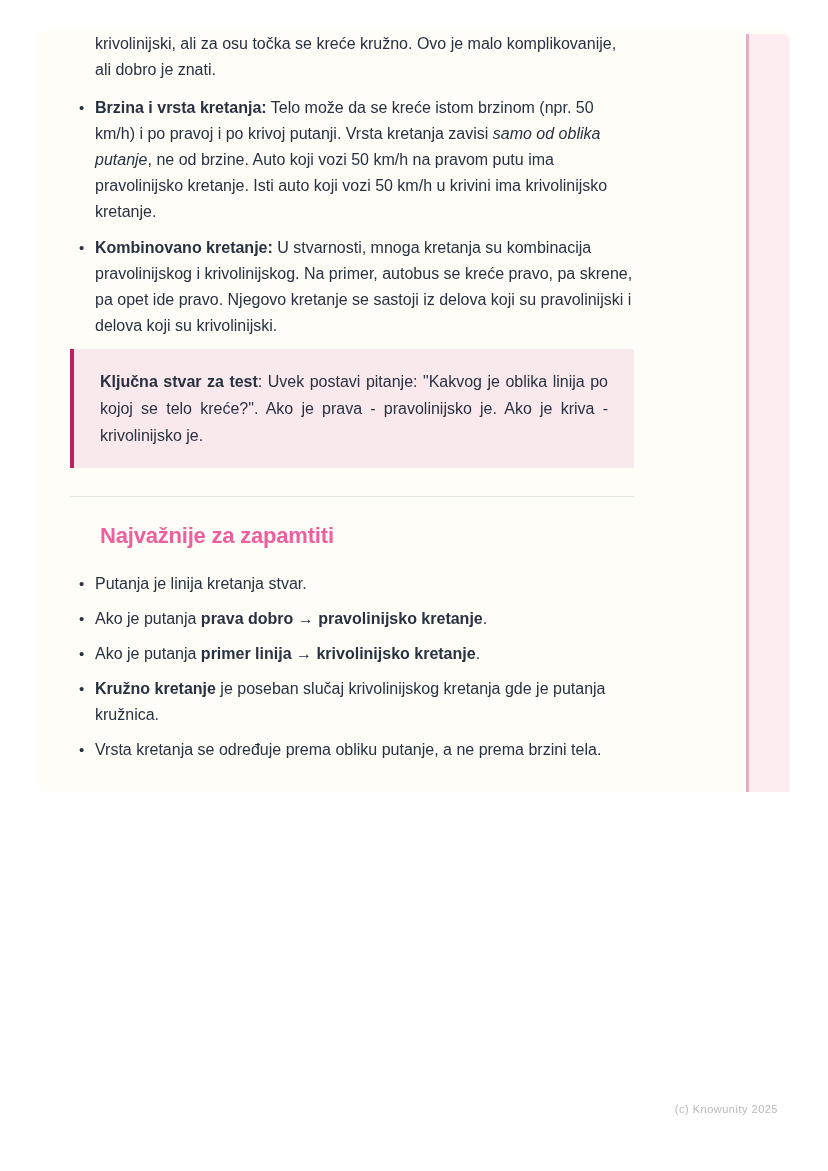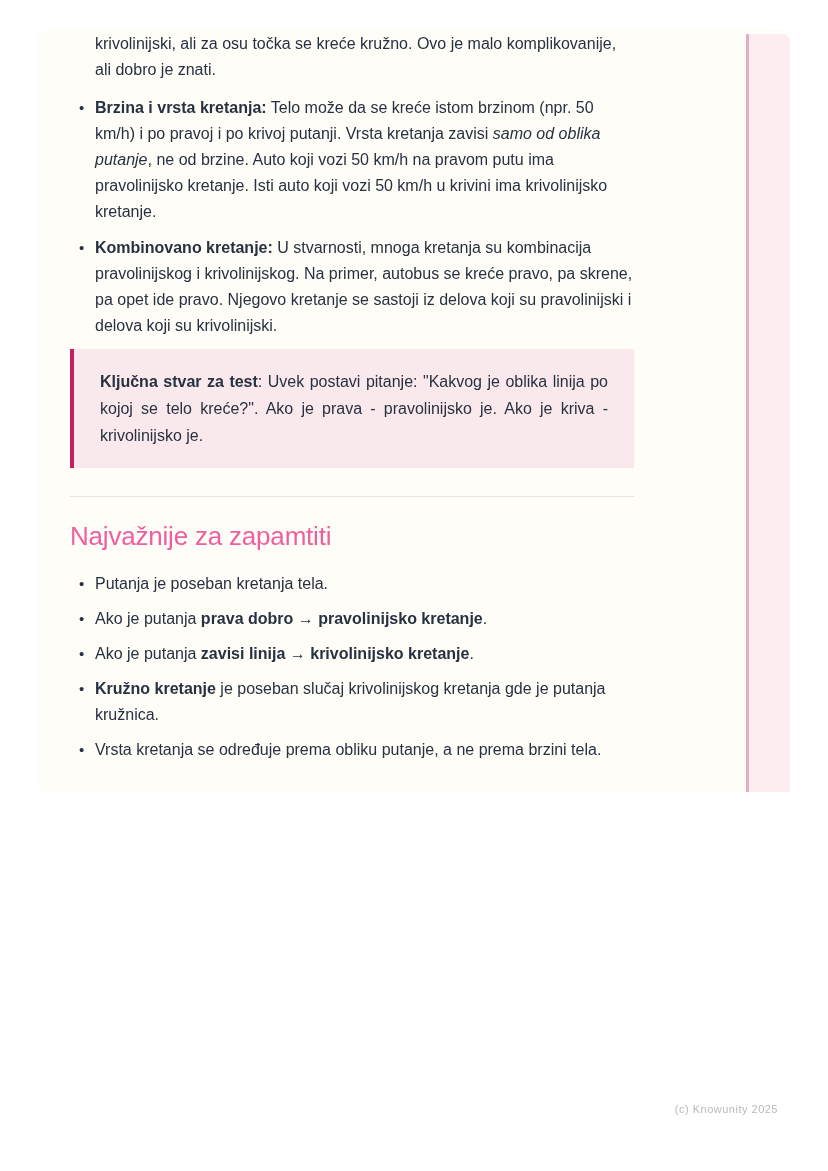--- a/index.html
+++ b/index.html
@@ -61,25 +61,26 @@
     line-height: 27px;
     text-align: justify;
   }
   .divider {
     border: none;
     border-top: 1px solid #e7e4e1;
     margin-top: 28px;
   }
   .section-heading {
     margin-top: 26px;
-    font-size: 26px;
+    font-size: 22px;
     line-height: 26px;
-    font-weight: 400;
+    font-weight: 700;
     letter-spacing: -0.2px;
     color: var(--accent-heading, #ef5f9d);
+    margin-left: 30px;
   }
   .copyright {
     position: absolute;
     top: 1102px;
     right: 50px;
     font-size: 11px;
     line-height: 14px;
     letter-spacing: 0.5px;
     color: #b6b9bb;
   }
@@ -108,29 +109,29 @@
 
     <div class="callout"><span class="b">Ključna stvar za test</span><span>: Uvek postavi pitanje: "Kakvog je oblika linija po kojoj se telo kreće?". Ako je prava - pravolinijsko je. Ako je kriva - krivolinijsko je.</span></div>
 
     <hr class="divider">
 
     <h2 class="section-heading">Najvažnije za zapamtiti</h2>
 
     <ul class="blist blist-summary">
       <li>
         <span class="marker">•</span>
-        <div class="li-text"><span>Putanja je poseban kretanja tela.</span></div>
+        <div class="li-text"><span>Putanja je linija kretanja stvar.</span></div>
       </li>
       <li>
         <span class="marker">•</span>
         <div class="li-text"><span>Ako je putanja </span><span class="b">prava dobro</span><span> → </span><span class="b">pravolinijsko kretanje</span><span>.</span></div>
       </li>
       <li>
         <span class="marker">•</span>
-        <div class="li-text"><span>Ako je putanja </span><span class="b">zavisi linija</span><span> → </span><span class="b">krivolinijsko kretanje</span><span>.</span></div>
+        <div class="li-text"><span>Ako je putanja </span><span class="b">primer linija</span><span> → </span><span class="b">krivolinijsko kretanje</span><span>.</span></div>
       </li>
       <li>
         <span class="marker">•</span>
         <div class="li-text"><span class="b">Kružno kretanje</span><span> je poseban slučaj krivolinijskog kretanja gde je putanja kružnica.</span></div>
       </li>
       <li>
         <span class="marker">•</span>
         <div class="li-text"><span>Vrsta kretanja se određuje prema obliku putanje, a ne prema brzini tela.</span></div>
       </li>
     </ul>

